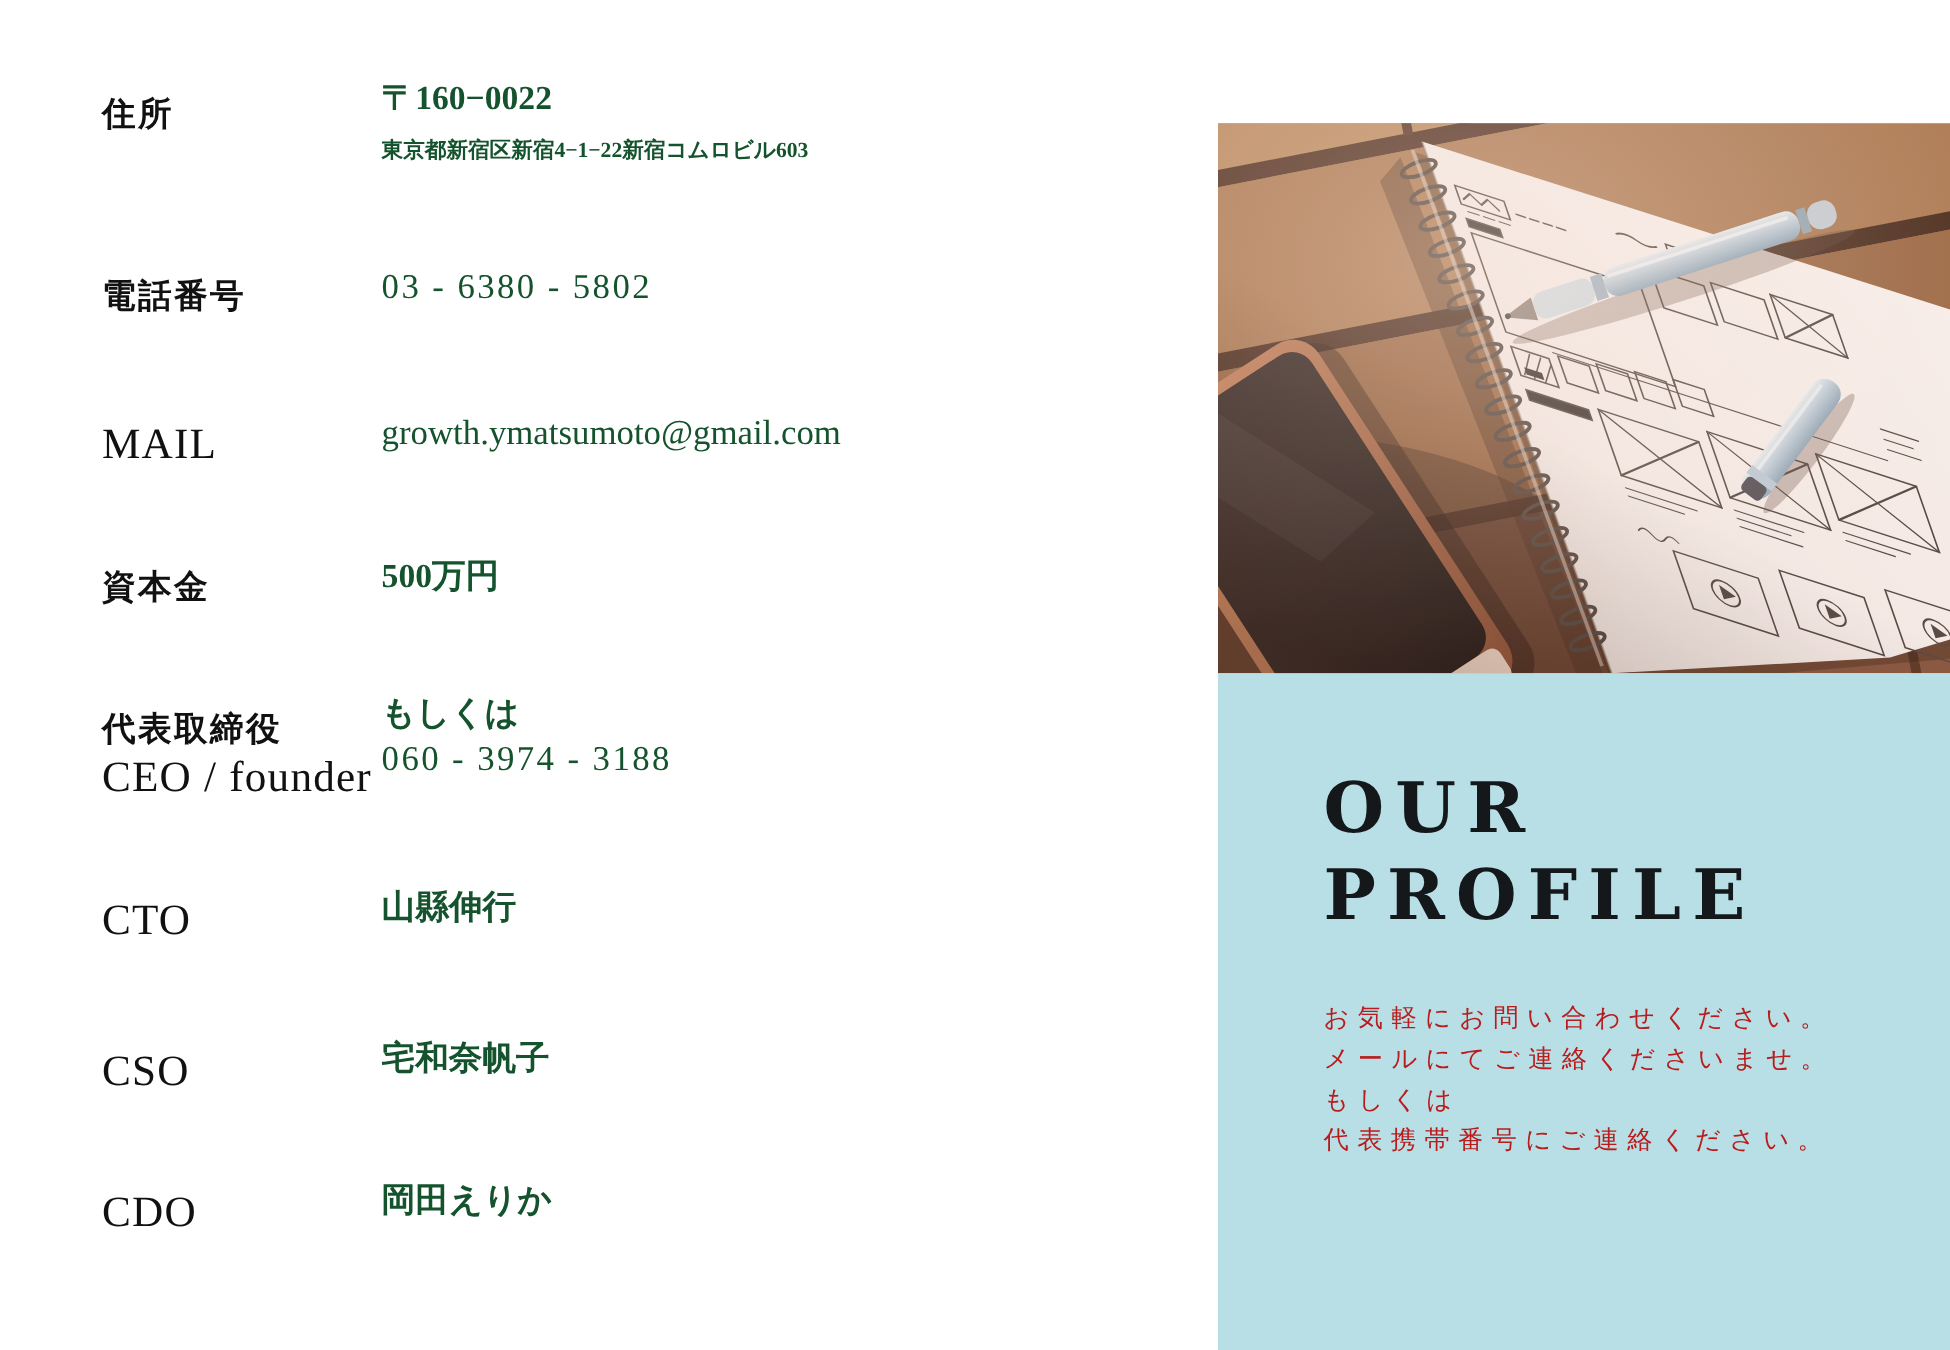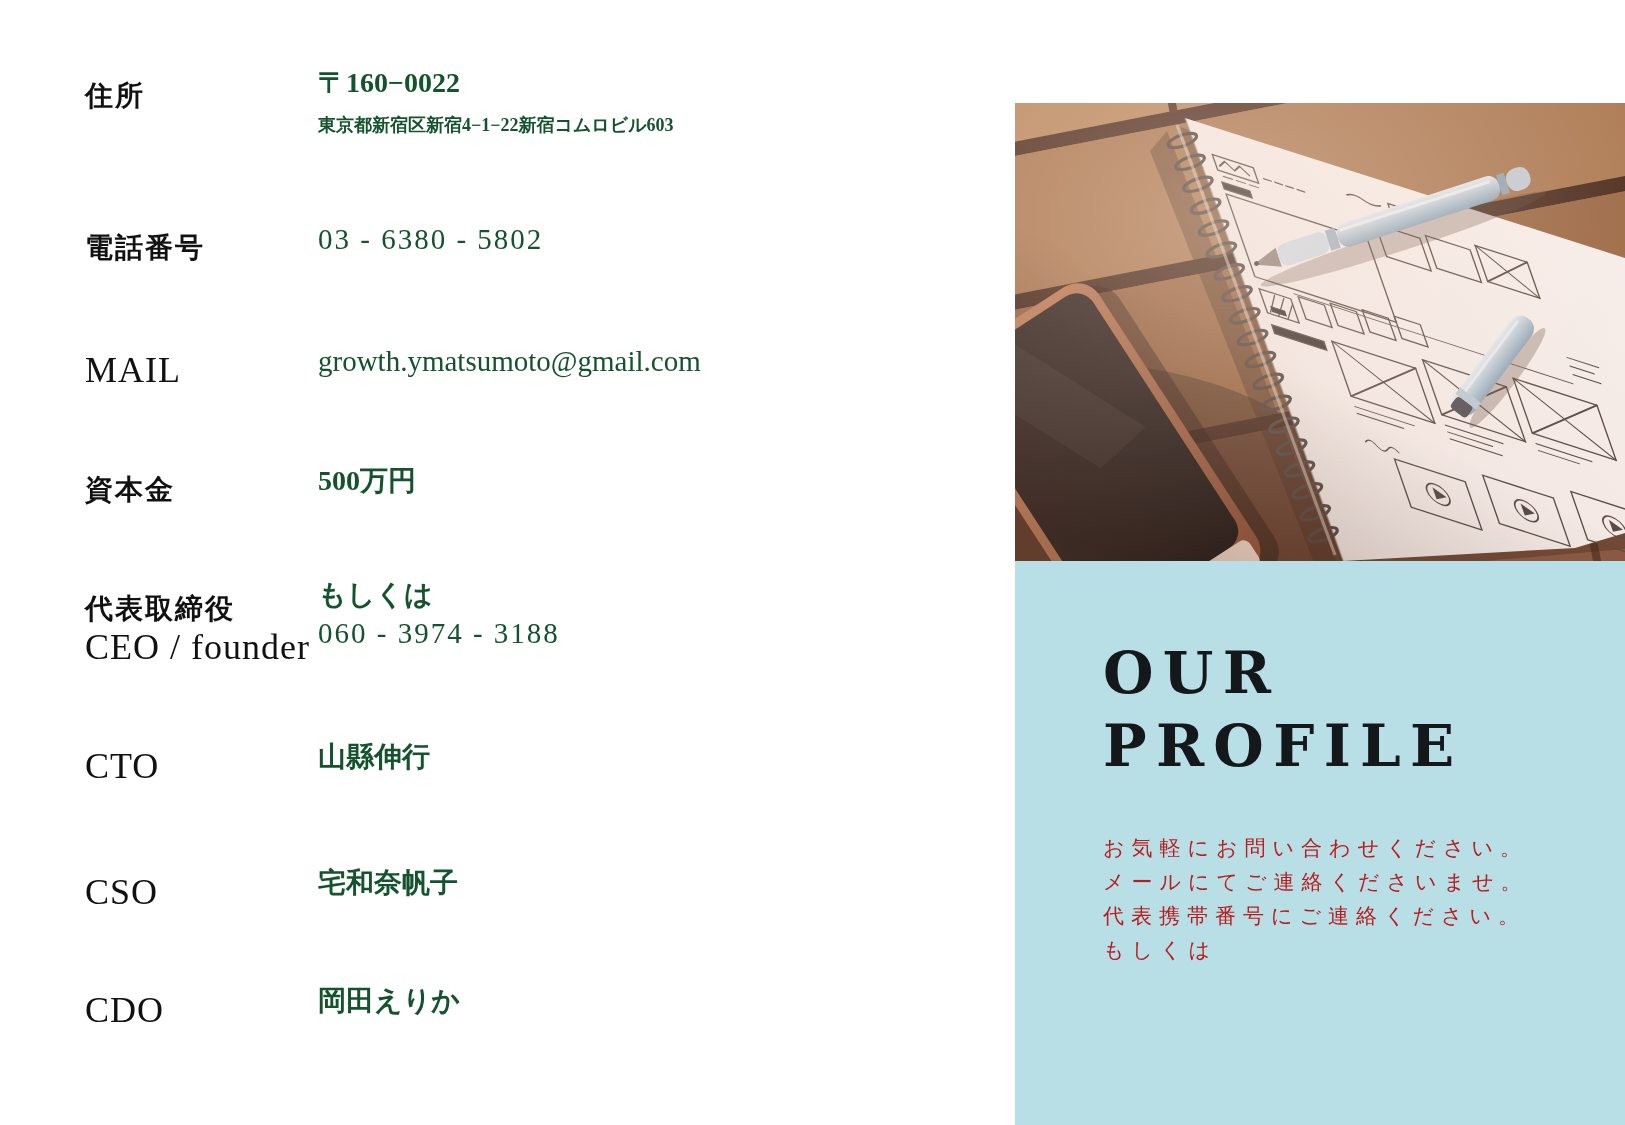--- a/index.html
+++ b/index.html
@@ -252,18 +252,18 @@
   </div>
 
   <div class="panel">
     <div class="panel-title">
       <div>OUR</div>
       <div>PROFILE</div>
     </div>
     <div class="panel-msg">
       <div>お気軽にお問い合わせください。</div>
       <div>メールにてご連絡くださいませ。</div>
+      <div>もしくは</div>
       <div>代表携帯番号にご連絡ください。</div>
-      <div>もしくは</div>
     </div>
   </div>
 
 </div>
 
 </body></html>

